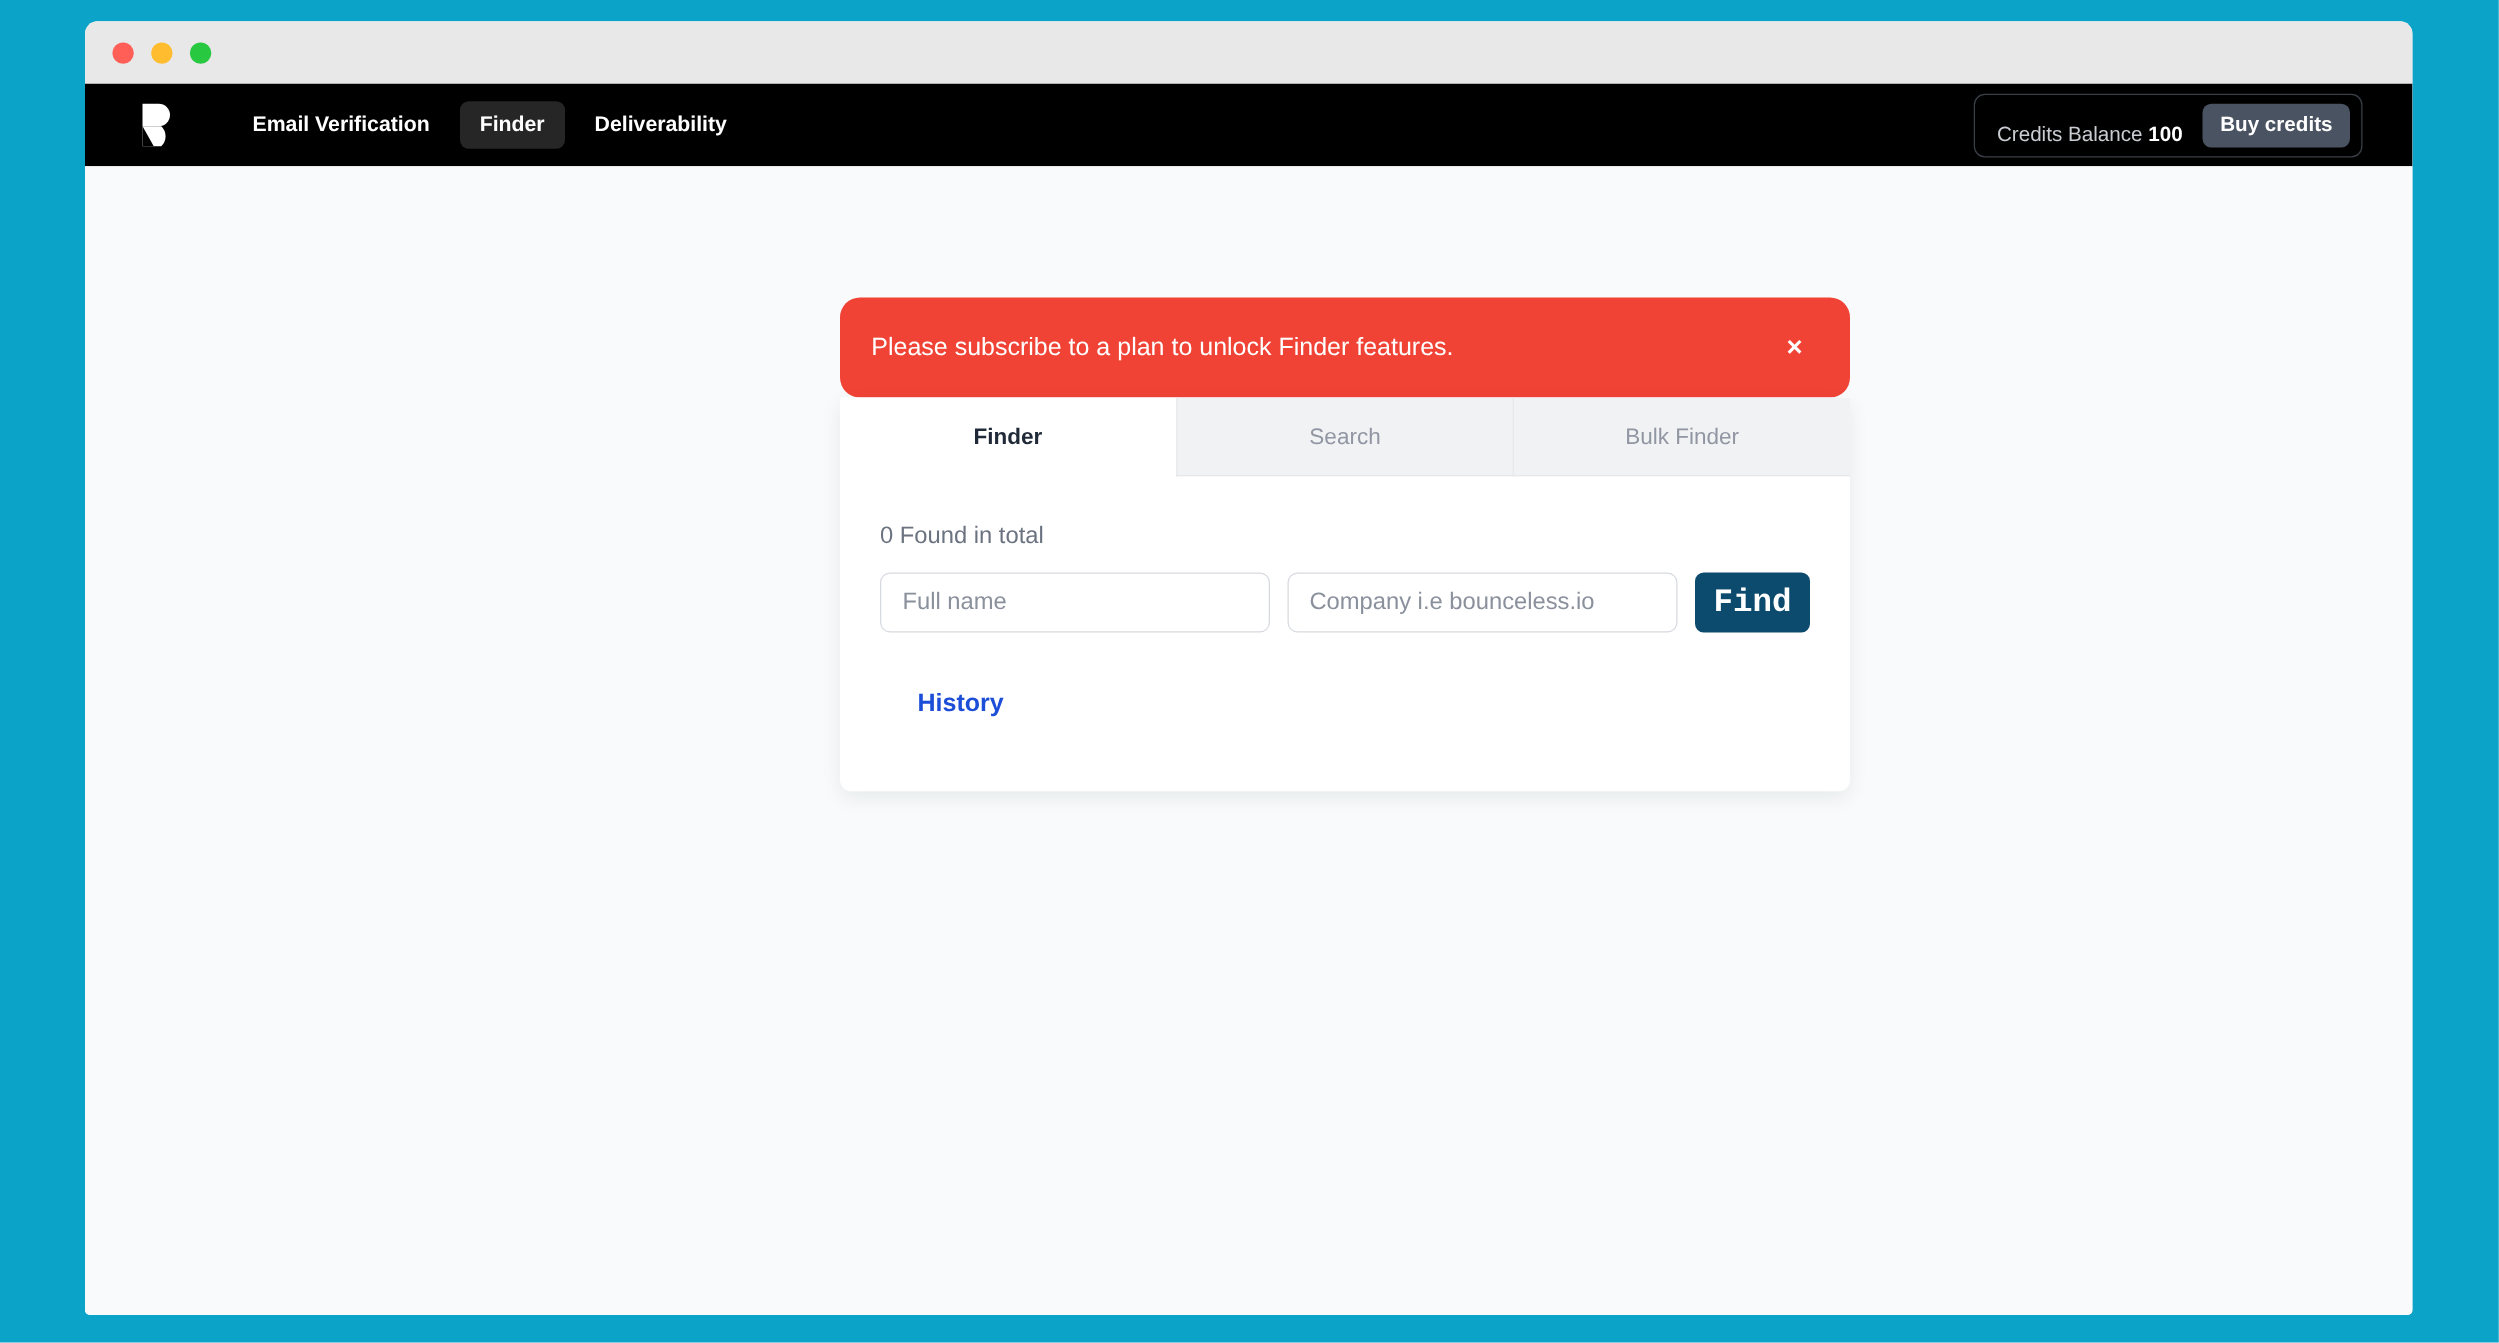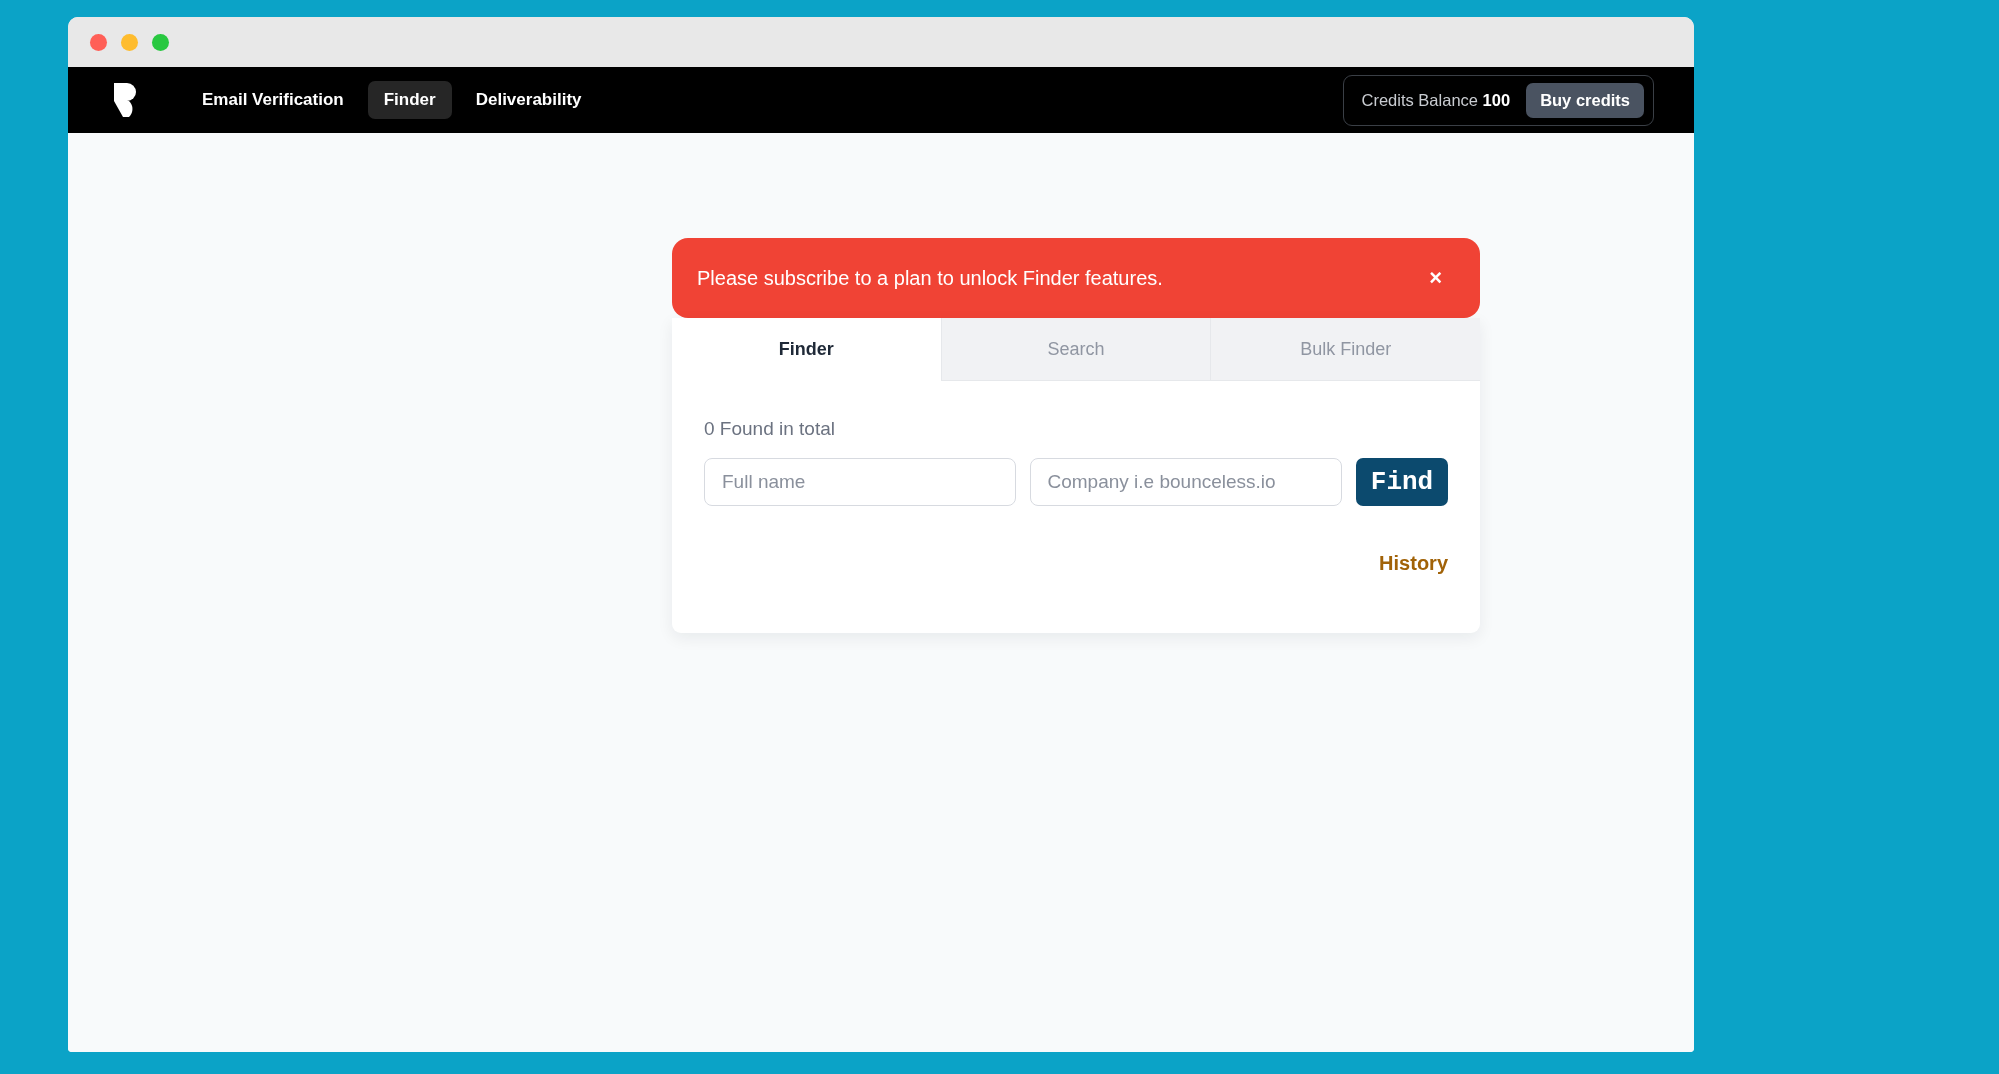--- a/index.html
+++ b/index.html
@@ -14,21 +14,21 @@
   body {
     background: #0ba3c7;
     position: relative;
   }
 
   
   .window {
     position: absolute;
     left: 68px;
     top: 17px;
-    width: 1626px;
+    width: 1862px;
     height: 1035px;
     border-radius: 10px 10px 4px 4px;
     overflow: hidden;
     background: #f8fafb;
     display: flex;
     flex-direction: column;
   }
 
   .titlebar {
     height: 50px;
@@ -70,21 +70,21 @@
     border-radius: 7px;
     white-space: nowrap;
     cursor: pointer;
   }
   .nav-item.active { background: #262626; }
 
   .spacer { flex: 1 1 auto; }
 
   .credits {
     display: flex;
-    align-items: center;
+    align-items: flex-end;
     border: 1px solid #3a3f46;
     border-radius: 9px;
     padding: 7px 9px 7px 18px;
     gap: 16px;
   }
   .credits-label { font-size: 16.5px; color: #c9ccd1; white-space: nowrap; }
   .credits-label b { color: #ffffff; font-weight: bold; }
   .buy-credits {
     background: #4a5361;
     color: #ffffff;
@@ -213,22 +213,21 @@
     border-radius: 7px;
     cursor: pointer;
     font-family: Liberation Mono, monospace;
   }
 
   .history {
     margin-top: 46px;
     margin-left: 30px;
     font-size: 20px;
     font-weight: bold;
-    color: #a16207;
-    text-align: right;
+    color: #1d4ed8;
   }
 </style>
 </head>
 <body>
 
 <div class="window">
 
   <div class="titlebar">
     <div class="dots">
       <span class="dot red"></span>

